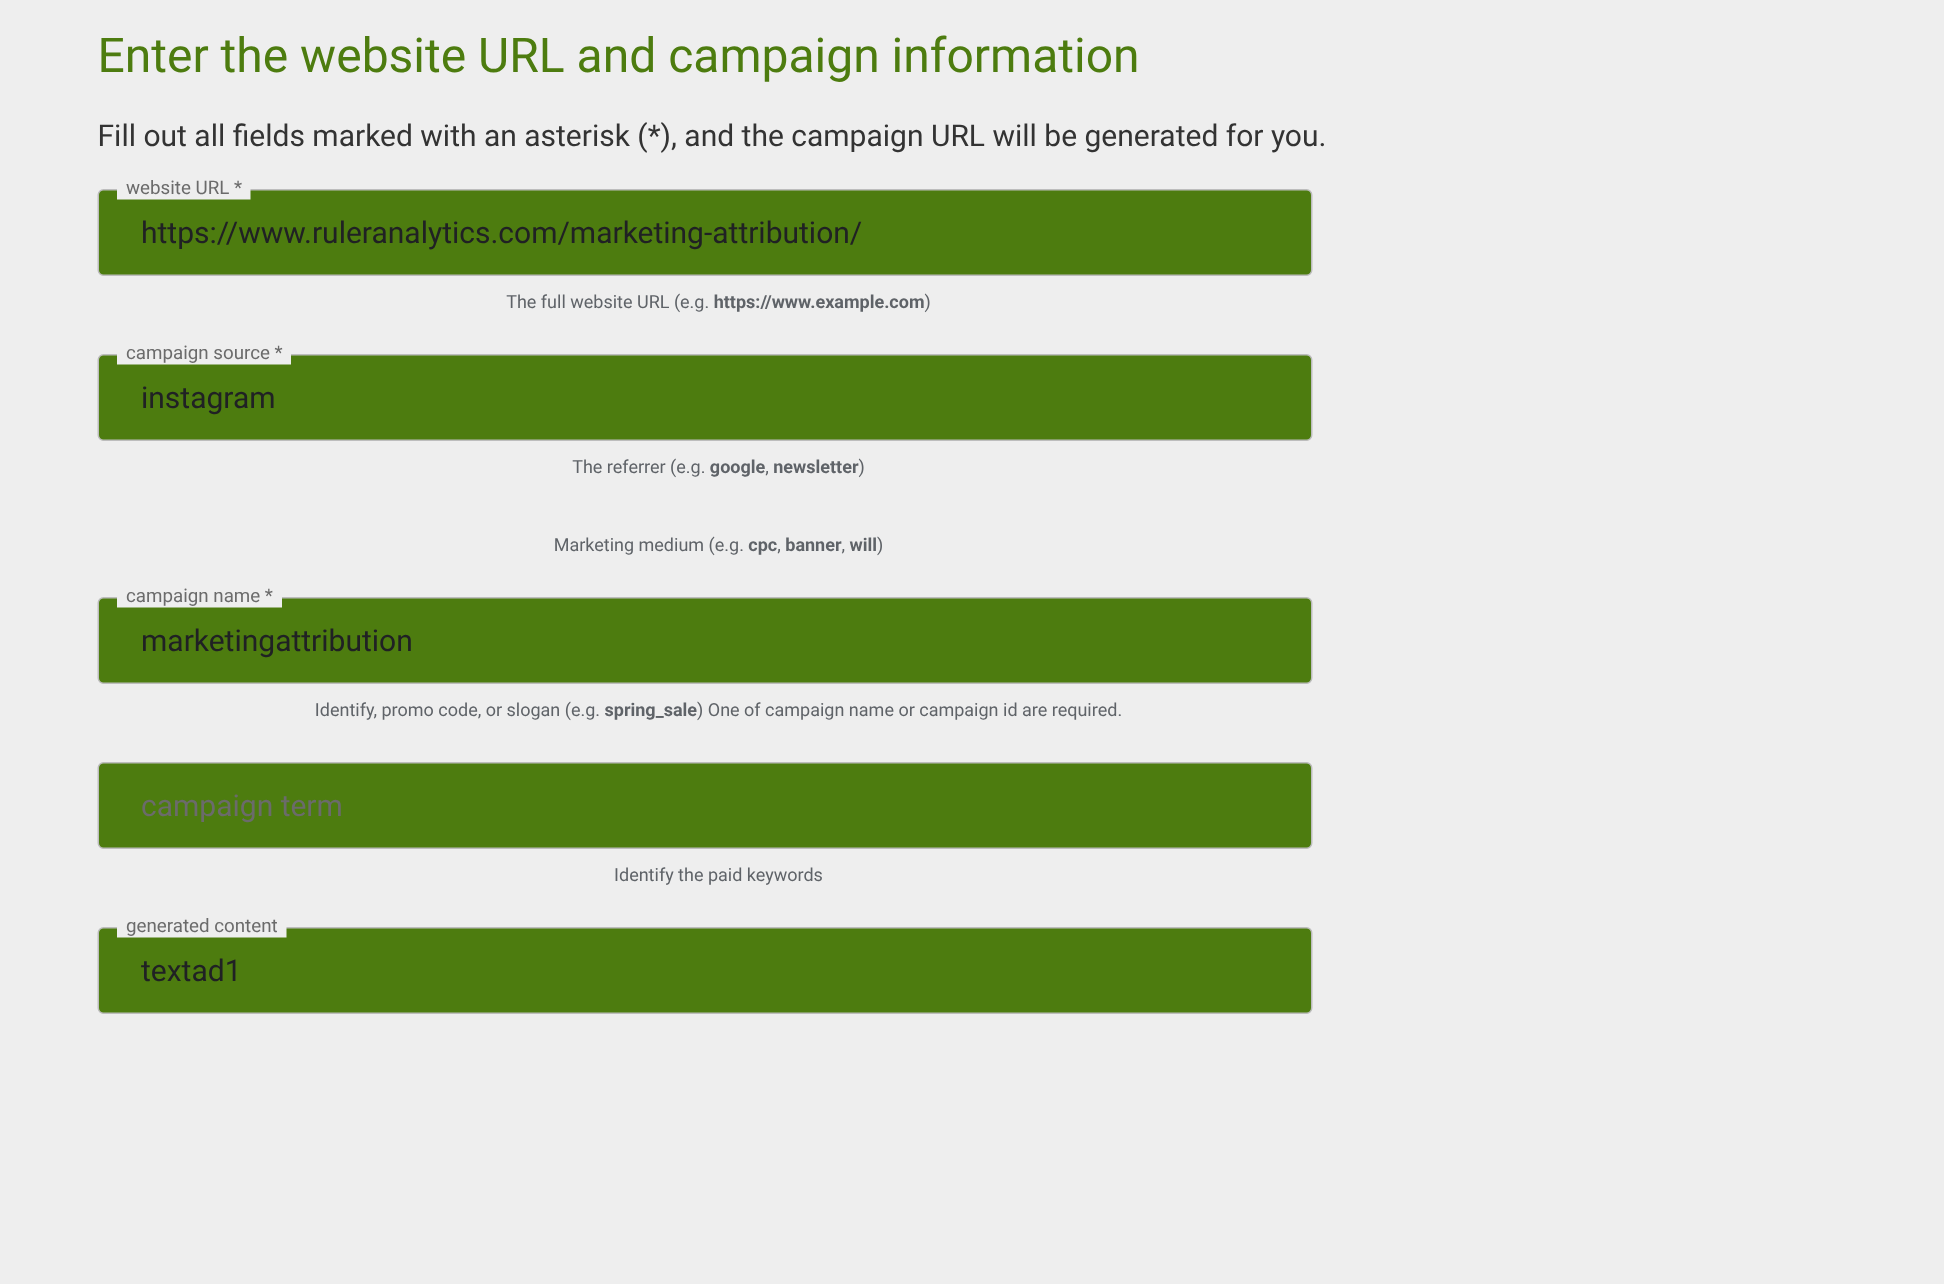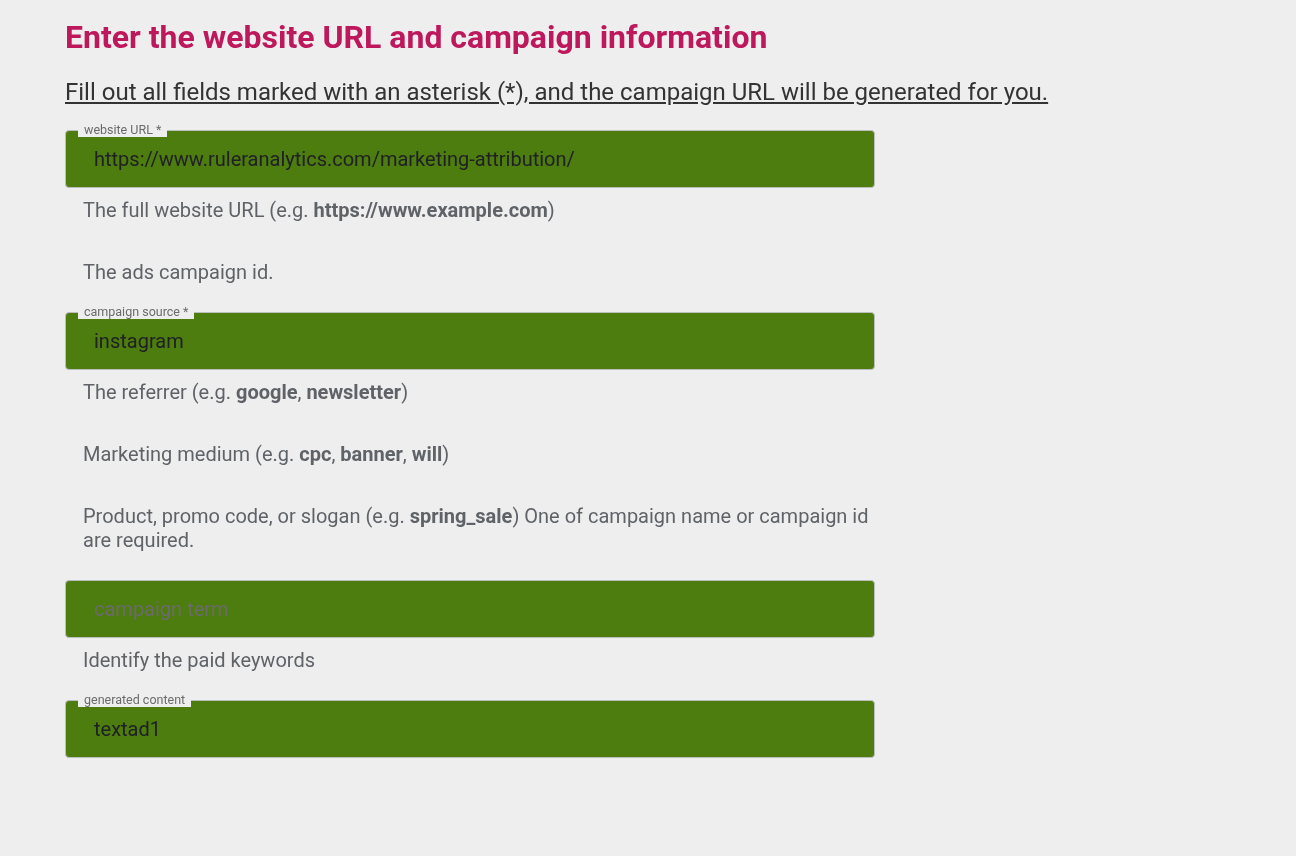--- a/index.html
+++ b/index.html
@@ -8,29 +8,28 @@
       box-sizing: border-box;
     }
     body {
       font-family: Roboto, "Helvetica Neue", Arial, sans-serif;
       background: #eeeeee;
       padding: 18px 0 0 65px;
       font-size: 14px;
     }
     h1 {
       font-size: 32px;
-      font-weight: 700;
-      color: #be185d;
+      font-weight: 400;
+      color: #4d7c0f;
       margin-bottom: 22px;
     }
     .intro {
-      font-size: 24px;
+      font-size: 20px;
       color: #333;
       margin-bottom: 24px;
-      text-decoration: underline;
     }
     .form-field {
       width: 810px;
       margin-bottom: 10px;
     }
     .input-wrapper {
       position: relative;
       border: 1px solid #bdbdbd;
       border-radius: 4px;
       background: #4d7c0f;
@@ -66,23 +65,24 @@
       font-size: 20px;
       color: #202124;
       padding: 16px 0;
       font-family: inherit;
     }
     .text-input::placeholder {
       color: #6b6b6b;
       font-size: 20px;
     }
     .helper-text {
-      font-size: 20px;
+      font-size: 12px;
       color: #5f6368;
       padding: 10px 0 18px 18px;
+      text-align: center;
     }
     .helper-text b {
       font-weight: 700;
       color: #5f6368;
     }
     .form-field.gap-top {
       margin-top: 6px;
     }
   </style>
 </head>
@@ -95,42 +95,45 @@
   <div class="input-wrapper has-label">
     <span class="floating-label">website URL *</span>
     <input class="text-input" type="text" value="https://www.ruleranalytics.com/marketing-attribution/" style="">
   </div>
   <div class="helper-text">
     <span>The full website URL (e.g. </span><b>https://www.example.com</b><span>)</span>
   </div>
 </div>
 
 <div class="form-field gap-top">
-  <div class="helper-text">The ads campaign id.</div>
 </div>
 
 <div class="form-field">
   <div class="input-wrapper has-label">
     <span class="floating-label">campaign source *</span>
     <input class="text-input" type="text" value="instagram" style="">
   </div>
   <div class="helper-text">
     <span>The referrer (e.g. </span><b>google</b><span>, </span><b>newsletter</b><span>)</span>
   </div>
 </div>
 
 <div class="form-field">
   <div class="helper-text">
     <span>Marketing medium (e.g. </span><b>cpc</b><span>, </span><b>banner</b><span>, </span><b>will</b><span>)</span>
   </div>
 </div>
 
 <div class="form-field">
+  <div class="input-wrapper has-label">
+    <span class="floating-label">campaign name *</span>
+    <input class="text-input" type="text" value="marketingattribution" style="">
+  </div>
   <div class="helper-text">
-    <span>Product, promo code, or slogan (e.g. </span><b>spring_sale</b><span>) One of campaign name or campaign id are required.</span>
+    <span>Identify, promo code, or slogan (e.g. </span><b>spring_sale</b><span>) One of campaign name or campaign id are required.</span>
   </div>
 </div>
 
 <div class="form-field gap-top">
   <div class="input-wrapper">
     <input class="text-input" type="text" placeholder="campaign term" style="">
   </div>
   <div class="helper-text">Identify the paid keywords</div>
 </div>
 

